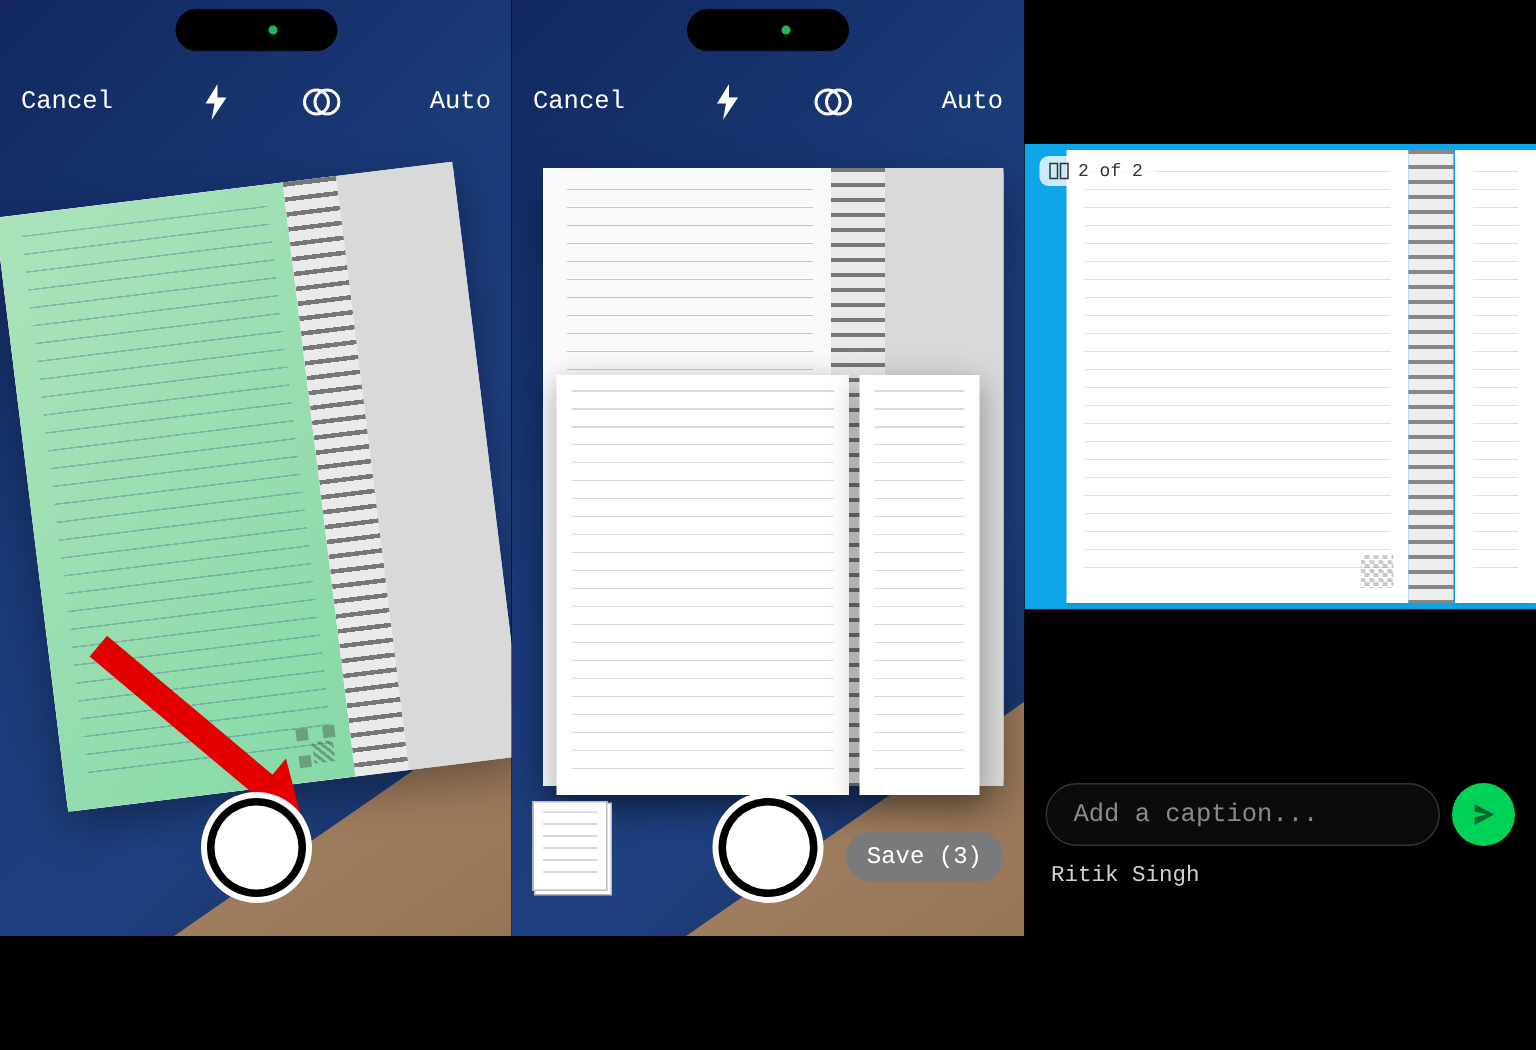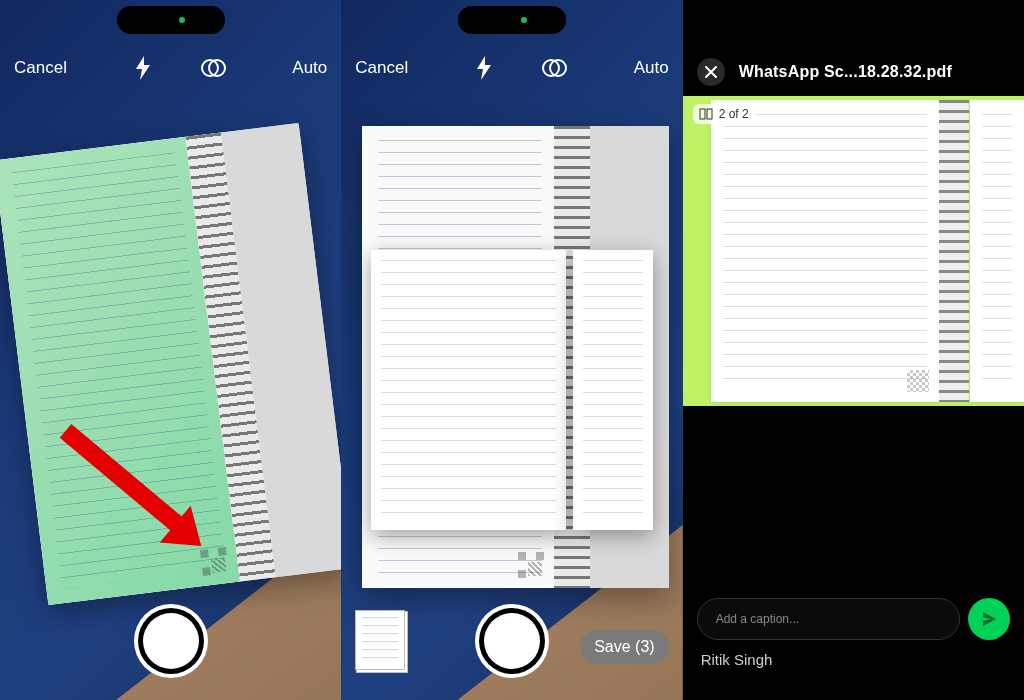--- a/index.html
+++ b/index.html
@@ -1,18 +1,18 @@
 <!DOCTYPE html>
 <html><head>
 <meta charset="utf-8">
 <style>
   * { box-sizing: border-box; margin: 0; padding: 0; }
   html, body { width: 1024px; height: 700px; overflow: hidden; font-family: -apple-system, Helvetica, Arial, sans-serif; background: #000; }
   .wrap { display: flex; width: 1024px; height: 700px; }
-  .pane { position: relative; height: 700px; flex: 1; overflow: hidden; }
+  .pane { position: relative; height: 624px; flex: 1; overflow: hidden; font-family: Liberation Mono, monospace; }
   .p1, .p2 { width: 341px; }
   .p3 { width: 342px; background: #000; }
 
   
   .camera-bg {
     position: absolute; inset: 0;
     background: linear-gradient(135deg,#12285f 0%,#1a3a78 40%,#1f4080 70%,#152b5a 100%);
   }
   .wood {
     position: absolute; bottom: 0; right: 0; width: 75%; height: 25%;
@@ -126,21 +126,21 @@
     display:flex; align-items:center; gap:14px; padding:0 14px;
   }
   .close-circle{
     width:28px;height:28px;border-radius:50%;background:#2a2a2a;
     display:flex;align-items:center;justify-content:center;color:#fff;
   }
   .fname{ color:#fff; font-size:16px; font-weight:600; letter-spacing:.2px;}
 
   .pdfview{
     position:absolute; top:96px; left:0; right:0; height:310px;
-    background:#bef264;
+    background:#0ea5e9;
   }
   .page-ind{
     position:absolute; top:8px; left:10px;
     background:rgba(255,255,255,.78); border-radius:6px;
     padding:3px 8px 3px 6px; font-size:12px; color:#333;
     display:flex; gap:6px; align-items:center;
   }
   .page-ind svg{ display:block; }
   .pdf-sheet{
     position:absolute; top:4px; bottom:4px;
@@ -153,21 +153,21 @@
     background:repeating-linear-gradient(to bottom,#888 0 3px,#eee 3px 10px);
   }
   .sheetB{ right:0; width:54px; }
   .pdf-qr{ position:absolute; right:10px; bottom:10px; width:22px;height:22px;
     background:repeating-conic-gradient(#666 0 25%,transparent 0 50%) 0 0/6px 6px; opacity:.35;}
 
   .caption{
     position:absolute; bottom:60px; left:14px; right:64px;
     height:42px; border:1px solid #333; border-radius:22px;
     background:#0b0b0b; color:#8a8a8a; display:flex; align-items:center;
-    padding:0 18px; font-size:12px;
+    padding:0 18px; font-size:17px;
   }
   .sendbtn{
     position:absolute; bottom:60px; right:14px;
     width:42px; height:42px; border-radius:50%; background:#00d257;
     display:flex; align-items:center; justify-content:center;
   }
   .recipient{
     position:absolute; bottom:32px; left:18px; color:#d0d0d0; font-size:15px;
   }
 </style>
@@ -255,28 +255,20 @@
       </div>
       <span>Auto</span>
     </div>
 
     <div class="thumb"></div>
     <div class="shutter"></div>
     <div class="savebtn">Save (3)</div>
   </div>
 
   <div class="pane p3">
-    <div class="wa-top">
-      <div class="close-circle">
-        <svg width="14" height="14" viewBox="0 0 14 14">
-            <path d="M2 2 L12 12 M12 2 L2 12" stroke="#fff" stroke-width="2" stroke-linecap="round"></path>
-          </svg>
-      </div>
-      <div class="fname">WhatsApp Sc...18.28.32.pdf</div>
-    </div>
 
     <div class="pdfview">
       <div class="pdf-sheet sheetA">
         <div class="nb-lines"></div>
         <div class="pdf-qr"></div>
         <div class="spine"></div>
       </div>
       <div class="pdf-sheet sheetB">
         <div class="nb-lines"></div>
       </div>

